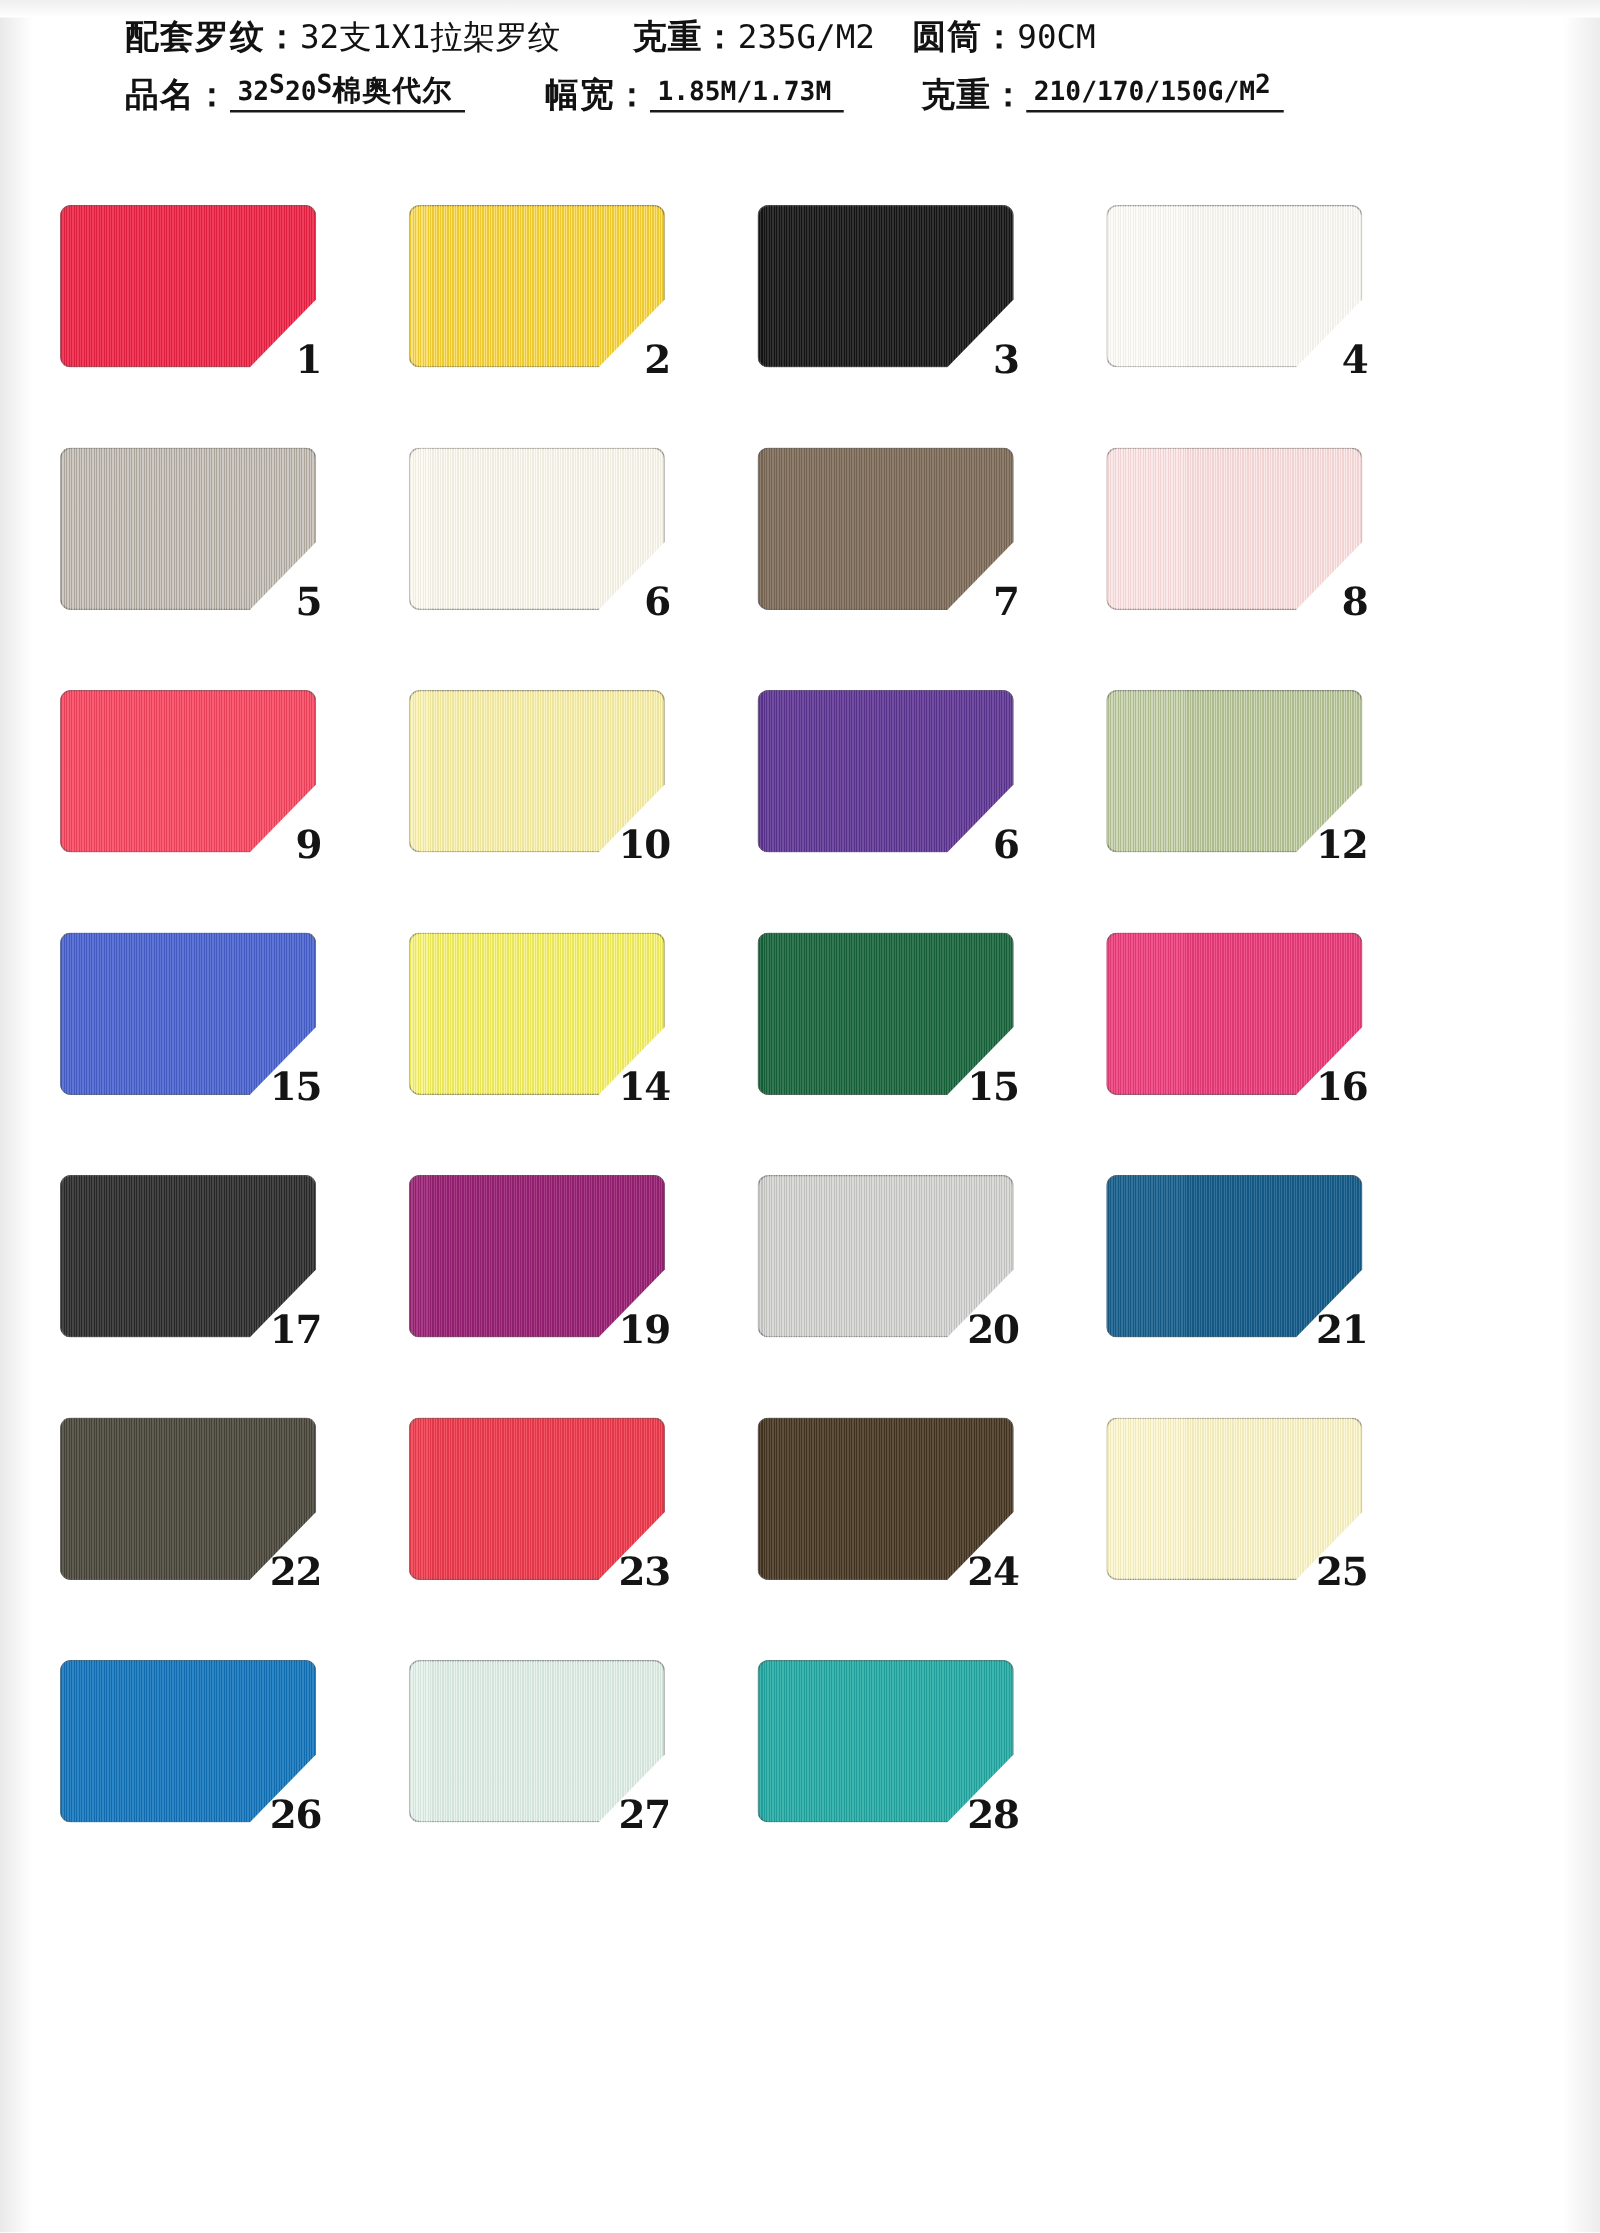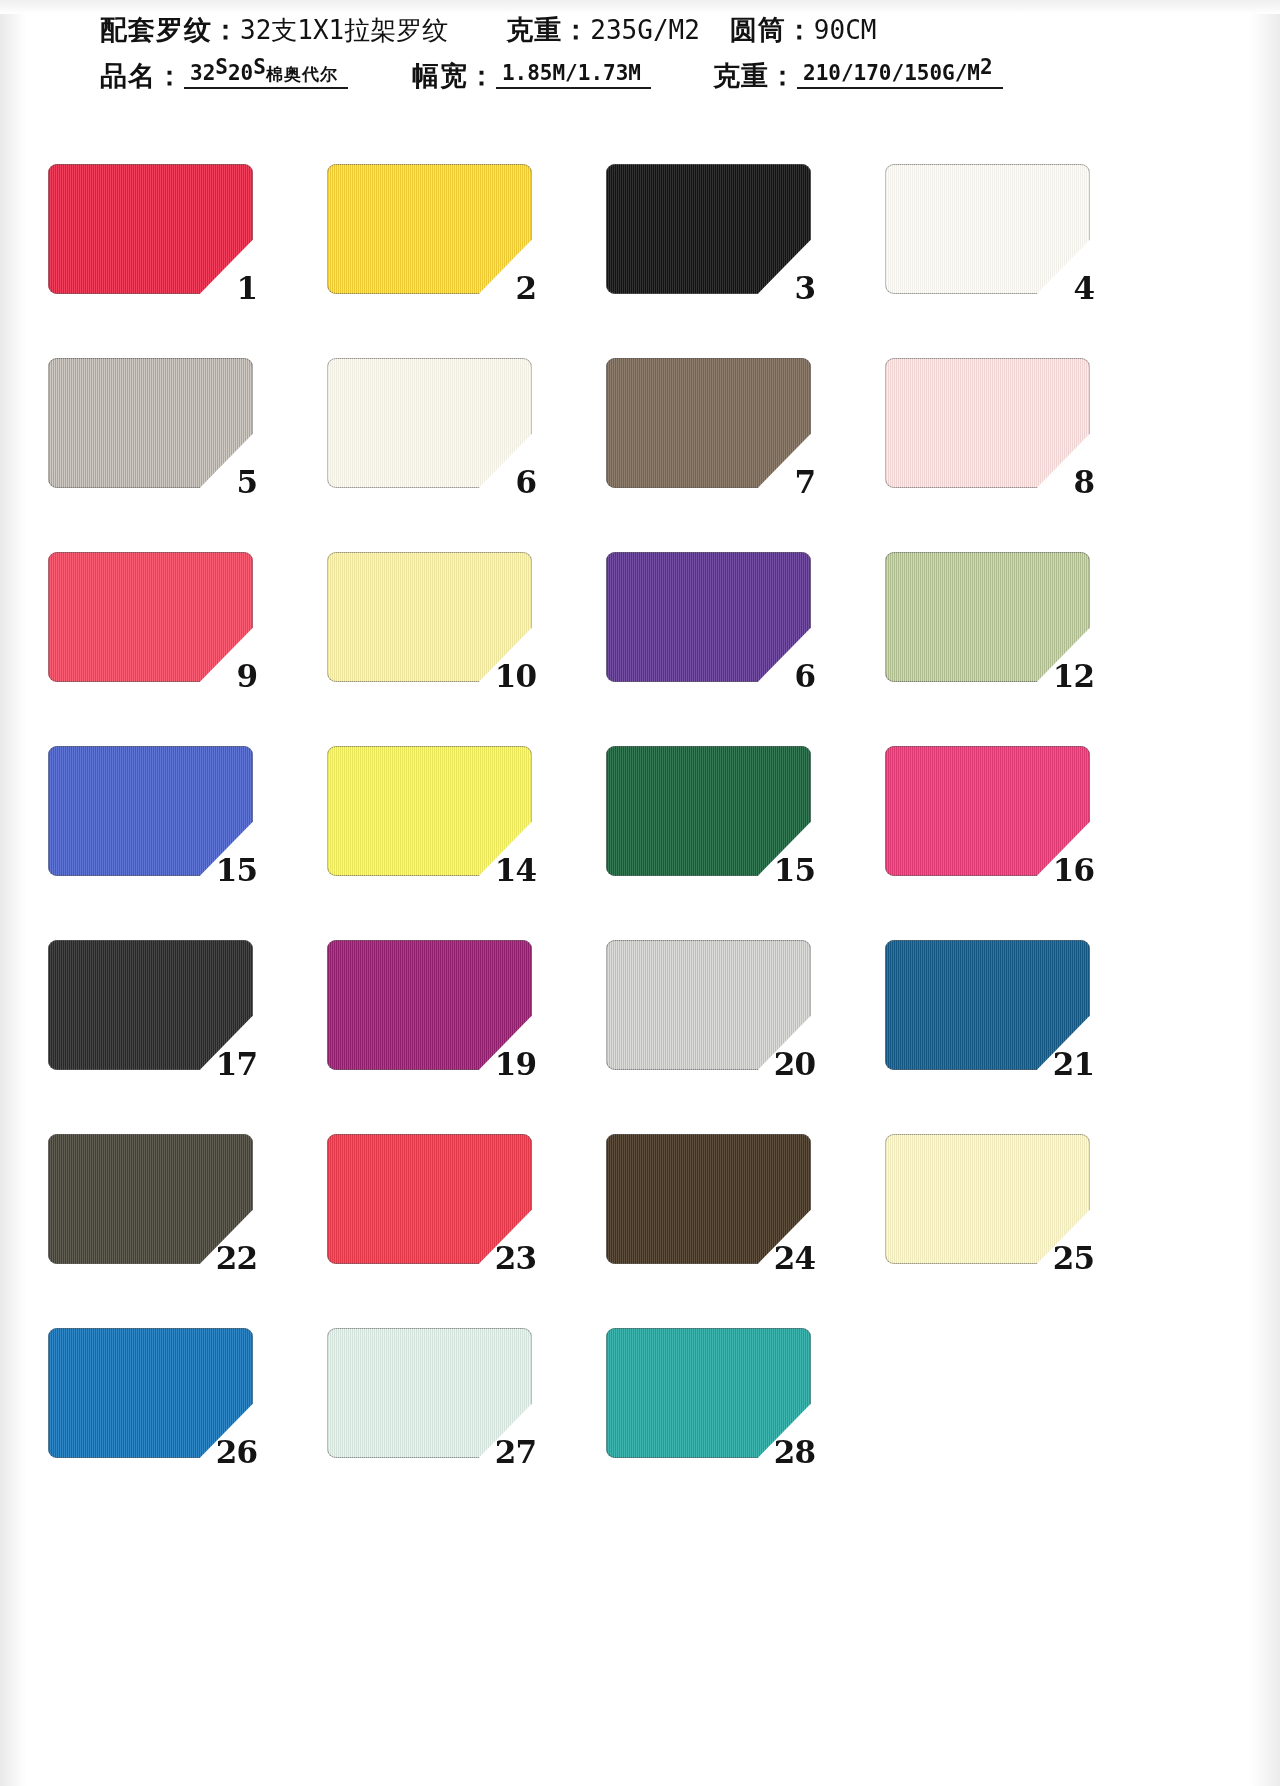--- a/index.html
+++ b/index.html
@@ -146,21 +146,21 @@
     <span class="mono">235G/M</span>
       <sup class="mono">2</sup>
     <span class="gap-b"></span>
     <span class="cjk">圆筒：</span>
     <span class="mono">90CM</span>
   </div>
 
   <div class="hline hline2">
     <span class="cjk">品名：</span>
     <span class="fieldline">
-      <span class="mono-sm">32</span><sup class="mono-sm">S</sup><span class="mono-sm">20</span><sup class="mono-sm">S</sup><span class="cjk" style="font-size:17px">棉奥代尔</span>
+      <span class="mono-sm">32</span><sup class="mono-sm">S</sup><span class="mono-sm">20</span><sup class="mono-sm">S</sup><span class="cjk" style="font-size:23px">棉奥代尔</span>
     </span>
     <span class="gap-c"></span>
     <span class="cjk">幅宽：</span>
     <span class="fieldline">
       <span class="mono-sm">1.85M/1.73M</span>
     </span>
     <span class="gap-d"></span>
     <span class="cjk">克重：</span>
     <span class="fieldline">
       <span class="mono-sm">210/170/150G/M</span><sup class="mono-sm">2</sup>

